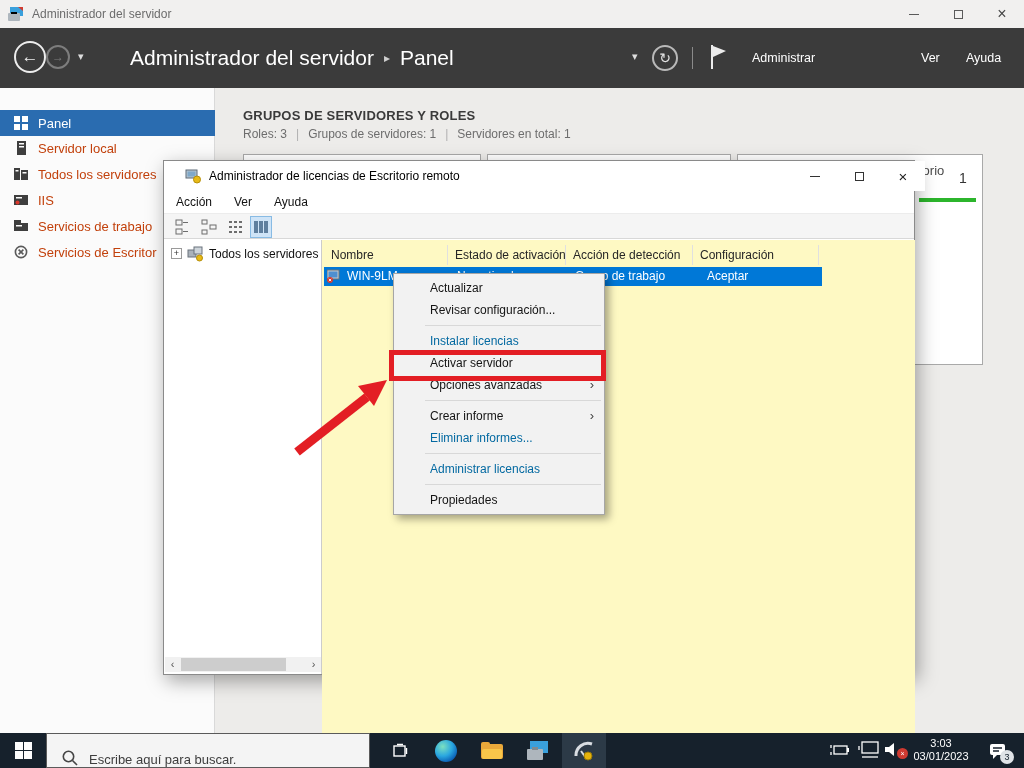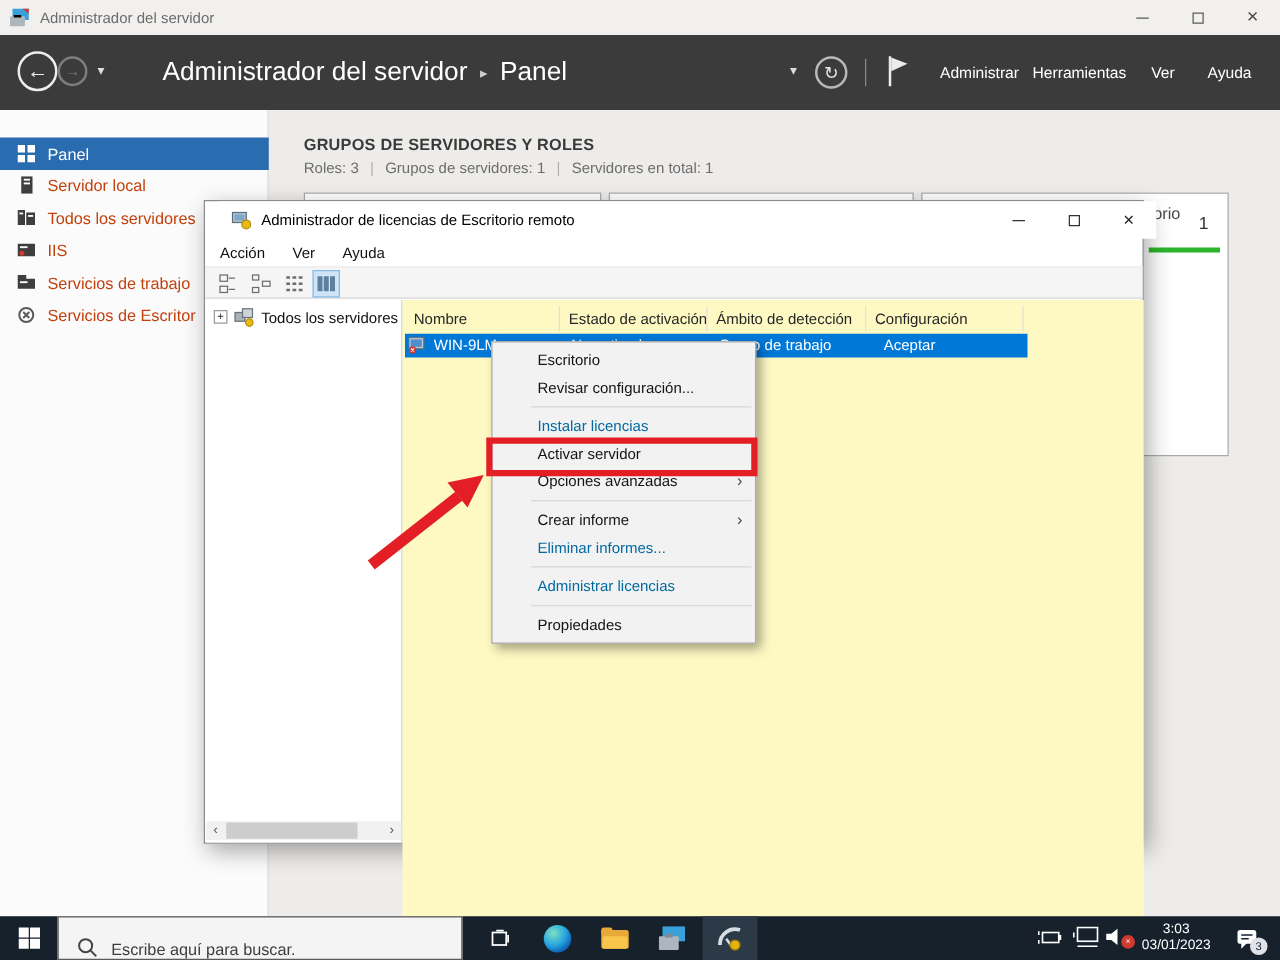--- a/index.html
+++ b/index.html
@@ -136,21 +136,20 @@
       <span class="crumb-cur">Panel</span>
     </div>
     <div class="hdr-caret">▾</div>
     <div class="hdr-refresh">↻</div>
     <div class="hdr-div"></div>
     <svg class="hdr-flag" width="20" height="26">
       <path d="M4 1 v24" stroke="#ececec" stroke-width="2"></path>
       <path d="M5 2 L18 7 L5 13 Z" fill="#ececec"></path>
     </svg>
     <span class="hmenu" style="left:752px">Administrar</span>
-    <span class="hmenu" style="left:826px">Herramientas</span>
     <span class="hmenu" style="left:921px">Ver</span>
     <span class="hmenu" style="left:966px">Ayuda</span>
   </div>
 
   <div class="workspace">
     <div class="sidebar">
       <div class="sbitem sel" style="top:22px">
         <svg width="14" height="14">
           <rect x="0" y="0" width="6" height="6" fill="#fff"></rect>
             <rect x="8" y="0" width="6" height="6" fill="#fff"></rect>
@@ -293,21 +292,21 @@
         <div class="harrow" style="left:0">‹</div>
         <div class="hthumb"></div>
         <div class="harrow" style="right:0">›</div>
       </div>
     </div>
 
     <div class="listpanel">
       <div class="lheader">
         <span class="lcol" style="left:9px">Nombre</span>
         <span class="lcol" style="left:133px">Estado de activación</span>
-        <span class="lcol" style="left:251px">Ámbito de detección</span>
+        <span class="lcol" style="left:251px">Acción de detección</span>
         <span class="lcol" style="left:378px">Configuración</span>
         <div class="lsep" style="left:125px"></div>
         <div class="lsep" style="left:243px"></div>
         <div class="lsep" style="left:370px"></div>
         <div class="lsep" style="left:496px"></div>
       </div>
       <div class="lrow">
         <svg class="abs" style="left:3px;top:2px" width="14" height="14">
           <rect x="0" y="1" width="12" height="9" fill="#c2cad1" stroke="#69727b"></rect>
           <rect x="1.5" y="2.5" width="9" height="6" fill="#4f8fd0"></rect>
@@ -316,21 +315,21 @@
         </svg>
         <span class="lcell" style="left:23px">WIN-9LM</span>
         <span class="lcell" style="left:133px">No activado</span>
         <span class="lcell" style="left:251px">Grupo de trabajo</span>
         <span class="lcell" style="left:383px">Aceptar</span>
       </div>
     </div>
   </div>
 
   <div class="ctxmenu">
-    <div class="mi">Escritorio</div>
+    <div class="mi">Actualizar</div>
     <div class="mi">Revisar configuración...</div>
     <div class="msep"></div>
     <div class="mi disabled">Instalar licencias</div>
     <div class="mi">Activar servidor</div>
     <div class="mi">
       <span>Opciones avanzadas</span>
       <span class="sub">›</span>
     </div>
     <div class="msep"></div>
     <div class="mi">

